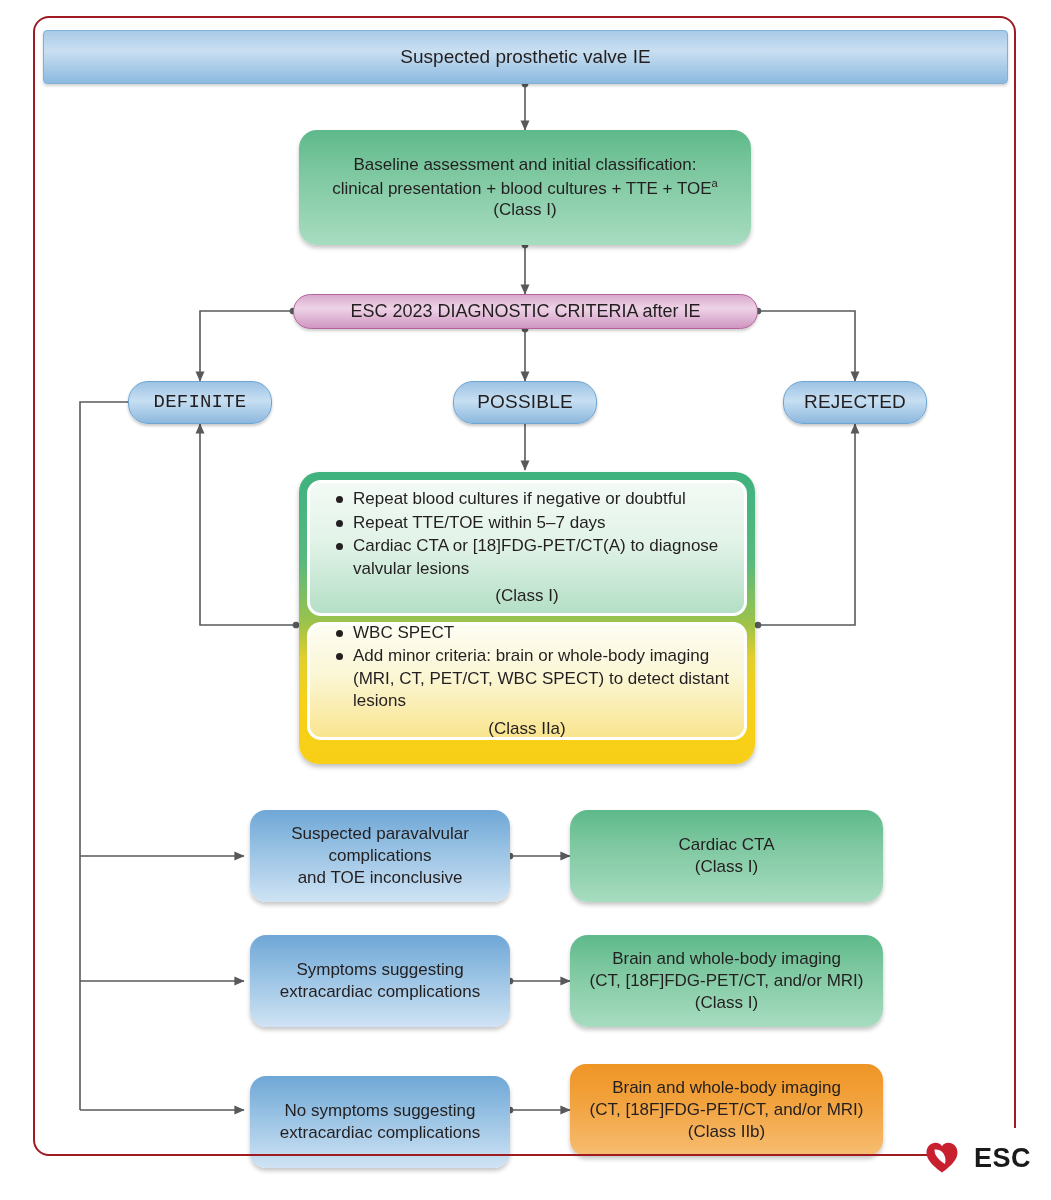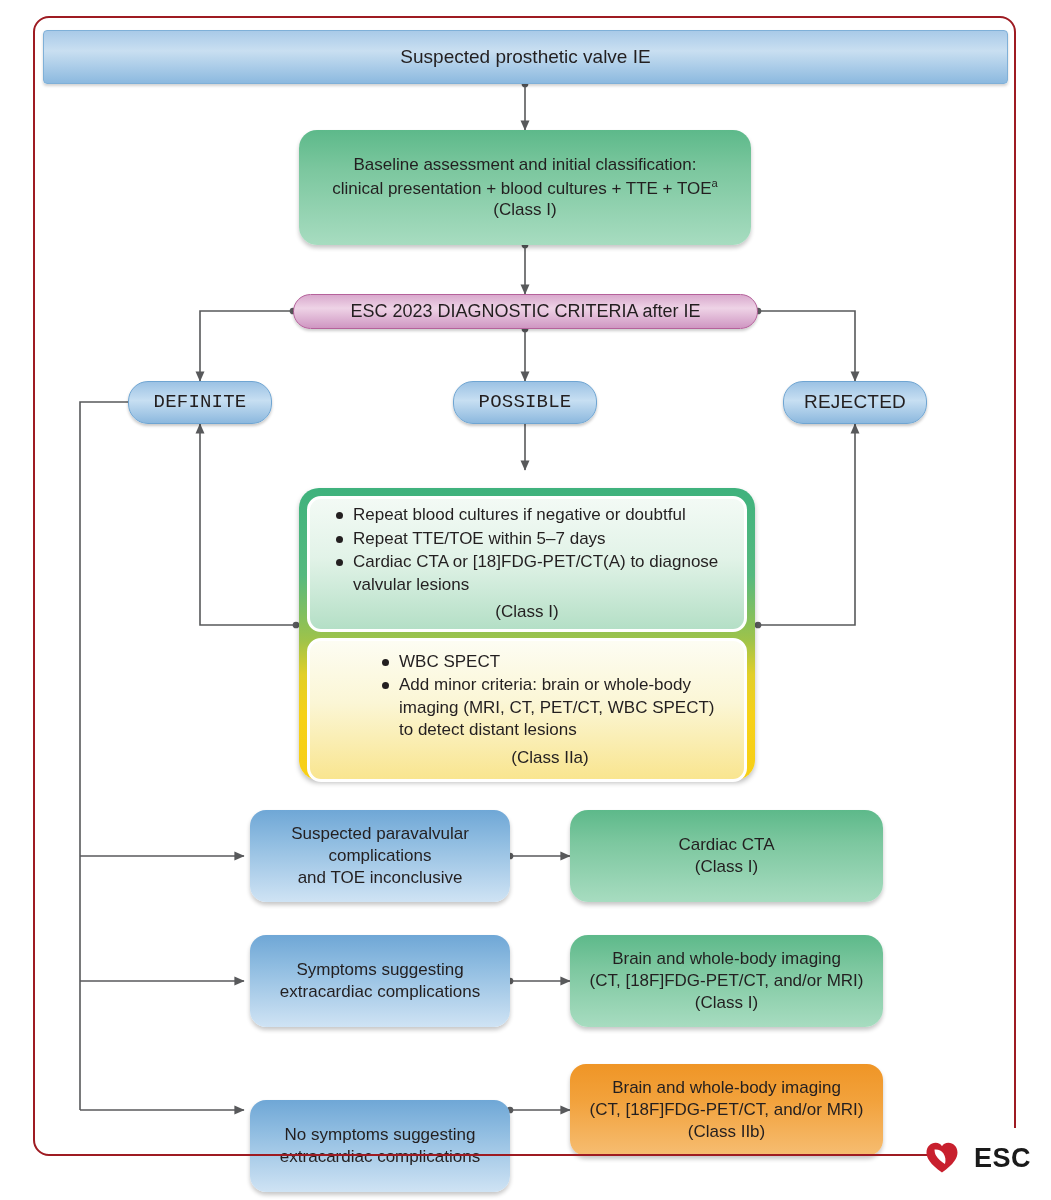--- a/index.html
+++ b/index.html
@@ -107,42 +107,40 @@
     position: absolute;
     left: 299px;
     top: 472px;
     width: 456px;
     height: 292px;
     border-radius: 20px;
     background: linear-gradient(to bottom, #3fb27d 0%, #56b97f 30%, #9ec34a 52%,
                                 #e2cf2a 64%, #f6d118 78%, #f7cf16 100%);
     box-shadow: 0 3px 5px rgba(0,0,0,0.25);
     box-sizing: border-box;
-    margin-top: 16px;
   }
   .inner-panel {
     position: absolute;
     box-sizing: border-box;
     border-radius: 14px;
     border: 3px solid #ffffff;
     display: flex;
     flex-direction: column;
     justify-content: center;
     font-size: 17px;
     color: #231f20;
     line-height: 1.32;
   }
   #panel-green {
     left: 8px; top: 8px; width: 440px; height: 136px;
     background: linear-gradient(to bottom, #f3faf5 0%, #e2f3e8 45%, #b4dfc6 100%);
   }
   #panel-yellow {
-    left: 8px; top: 150px; width: 440px; height: 144px;
+    left: 8px; top: 150px; width: 440px; height: 118px;
     background: linear-gradient(to bottom, #fdfdf3 0%, #fbf6d5 45%, #f9e58f 100%);
-    padding-left: 46px;
   }
   .bul-list { margin: 0; padding: 0 12px 0 26px; list-style: none; }
   .bul-list li {
     position: relative;
     padding-left: 17px;
     margin-bottom: 1px;
     text-align: left;
   }
   .bul-list li::before {
     content: "";
@@ -235,21 +233,21 @@
     </div>
   </div>
 
   <div class="node pill-pink" style="left:293px; top:294px; width:465px; height:35px;">
     <span class="txt">ESC 2023 DIAGNOSTIC CRITERIA after IE</span>
   </div>
 
   <div class="node pill-small" style="left:128px; top:381px; width:144px; height:43px;font-family:Liberation Mono, monospace;">
     <span class="txt">DEFINITE</span>
   </div>
-  <div class="node pill-small" style="left:453px; top:381px; width:144px; height:43px;font-family:Liberation Mono, monospace;">
+  <div class="node pill-small" style="left:453px; top:381px; width:144px; height:43px;">
     <span class="txt">POSSIBLE</span>
   </div>
   <div class="node pill-small" style="left:783px; top:381px; width:144px; height:43px;">
     <span class="txt">REJECTED</span>
   </div>
 
   <div id="combo-shell">
 
     <div class="inner-panel" id="panel-green">
       <ul class="bul-list">
@@ -289,21 +287,21 @@
     </div>
   </div>
   <div class="node box-green" style="left:570px; top:935px; width:313px; height:92px;">
     <div class="txt">
       <div>Brain and whole-body imaging</div>
       <div>(CT, [18F]FDG-PET/CT, and/or MRI)</div>
       <div>(Class I)</div>
     </div>
   </div>
 
-  <div class="node box-blue" style="left:250px; top:1100px; width:260px; height:92px;">
+  <div class="node box-blue" style="left:250px; top:1076px; width:260px; height:92px;">
     <div class="txt">
       <div>No symptoms suggesting</div>
       <div>extracardiac complications</div>
     </div>
   </div>
   <div class="node box-orange" style="left:570px; top:1064px; width:313px; height:92px;">
     <div class="txt">
       <div>Brain and whole-body imaging</div>
       <div>(CT, [18F]FDG-PET/CT, and/or MRI)</div>
       <div>(Class IIb)</div>

